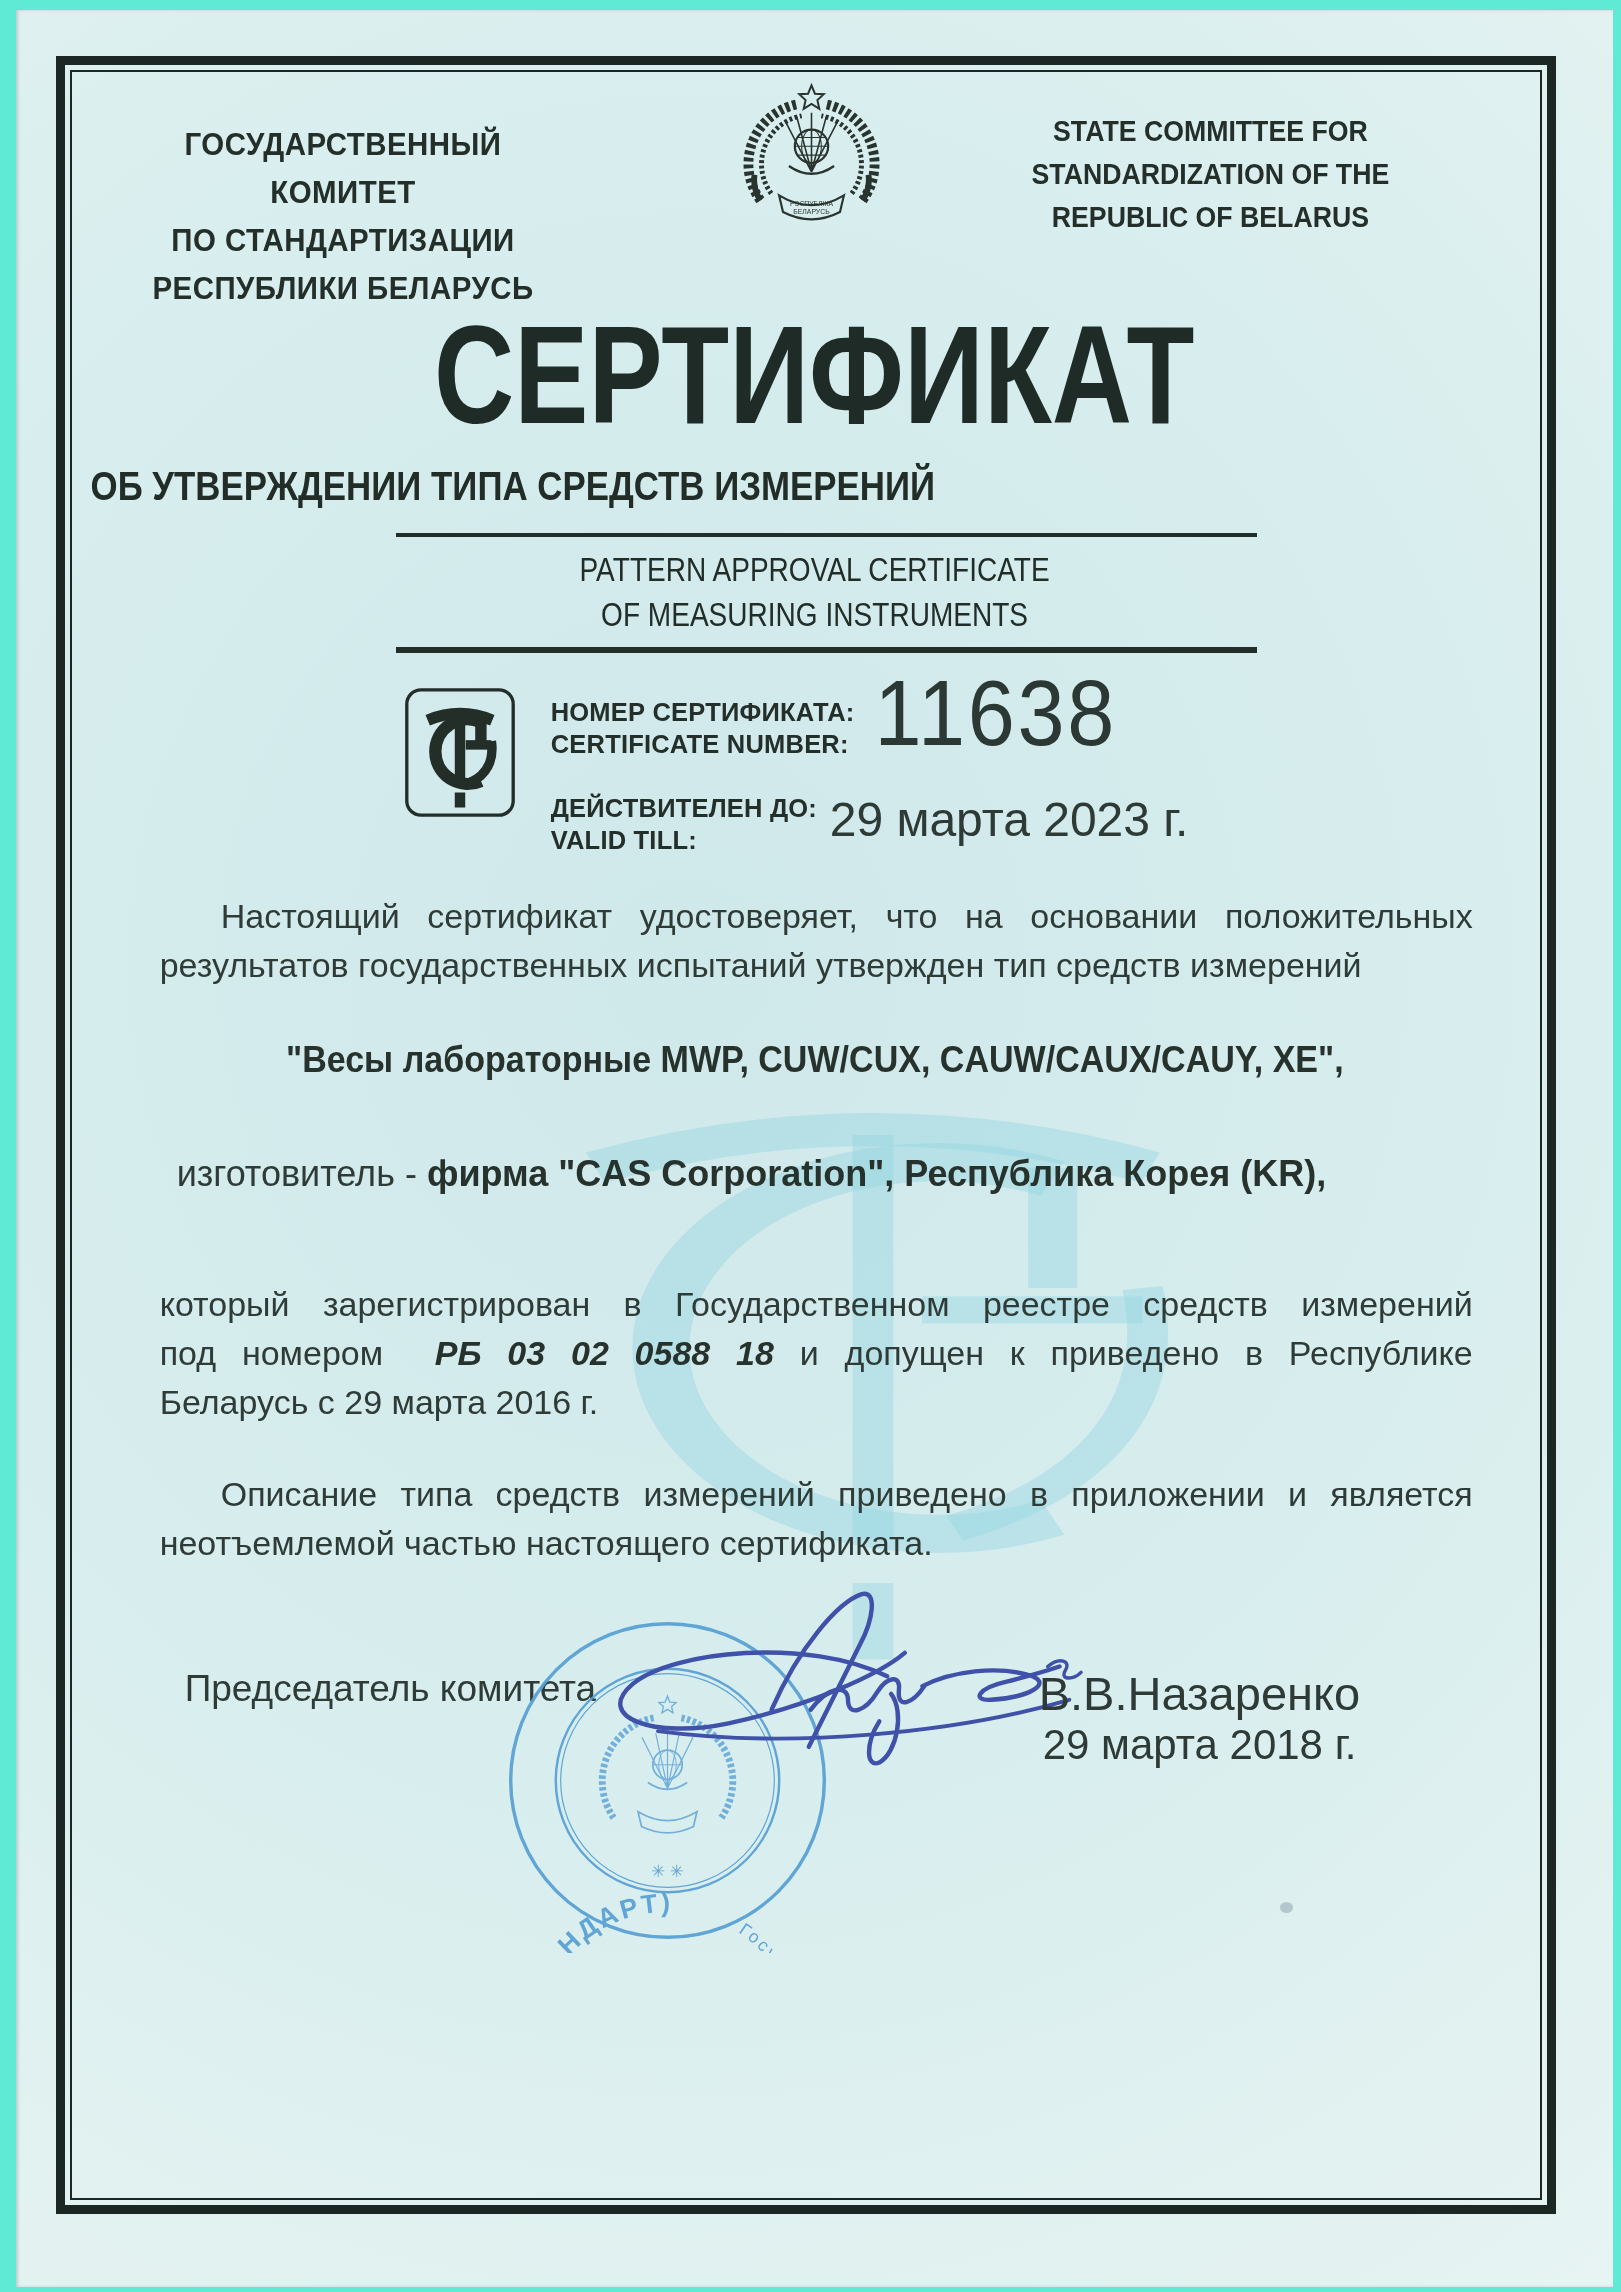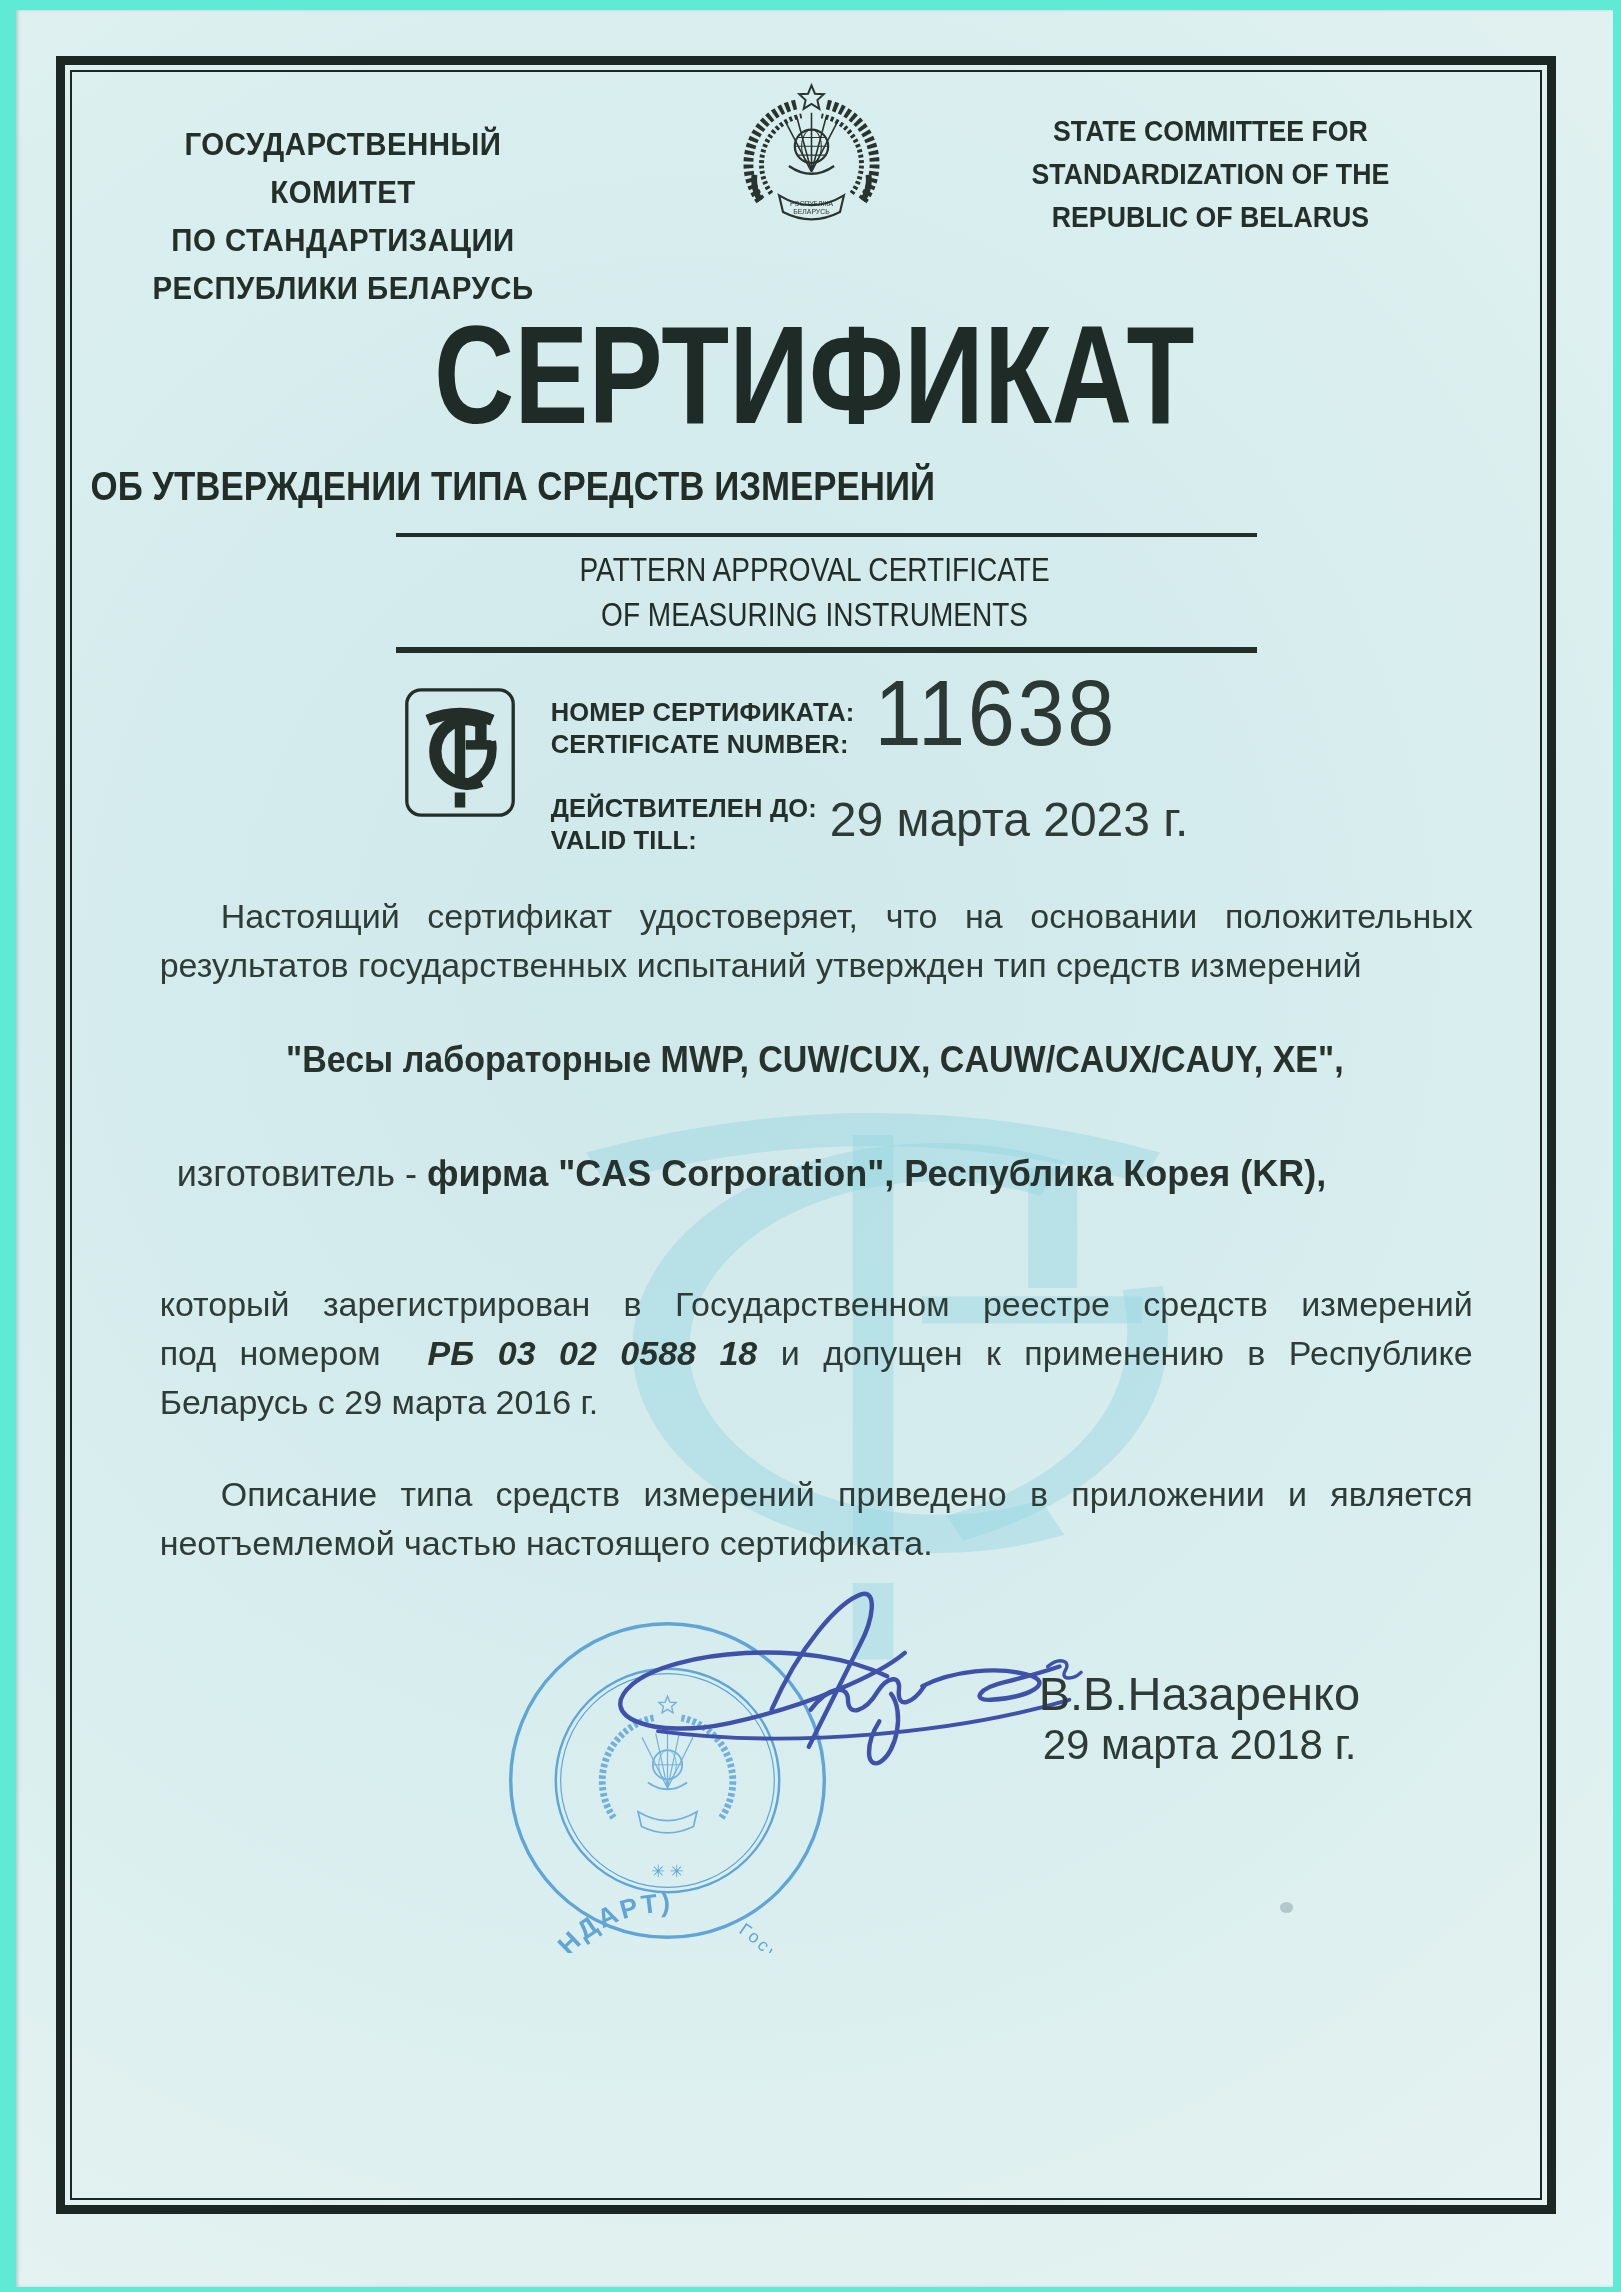--- a/index.html
+++ b/index.html
@@ -164,29 +164,30 @@
     <div class="abs device-line">
       <span class="cond92">"Весы лабораторные MWP, CUW/CUX, CAUW/CAUX/CAUY, XE",</span>
     </div>
 
     <div class="abs manufacturer">
       <span>изготовитель - </span><b>фирма "CAS Corporation", Республика Корея (KR),</b>
     </div>
 
     <div class="abs body-par p3">
       <div class="jline">который зарегистрирован в Государственном реестре средств измерений</div>
-      <div class="jline"><span>под номером&nbsp; </span><b>РБ 03 02 0588 18</b><span> и допущен к применению в Республике</span></div>
+      <div class="jline"><span>под номером&nbsp; </span><b>РБ 03 02 0588 18</b><span> и допущен к приведено в Республике</span></div>
       <div>Беларусь с 29 марта 2016 г.</div>
     </div>
 
     <div class="abs body-par p4">
       <div class="jline indent">Описание типа средств измерений приведено в приложении и является</div>
       <div>неотъемлемой частью настоящего сертификата.</div>
     </div>
 
+    <div class="abs sig-role">Председатель комитета</div>
 
     <svg class="abs stamp-svg" viewBox="-176 -176 352 352">
       <defs>
         <path id="ringOuter" d="M 0,134 a 134,134 0 1 1 -0.01,0"></path>
         <path id="ringInner" d="M 0,92 a 92,92 0 1 1 -0.01,0"></path>
       </defs>
       <g fill="none" stroke="#569fd3">
         <circle r="160" stroke-width="3.5"></circle>
         <circle r="114" stroke-width="2.5"></circle>
         <circle r="109" stroke-width="1.2"></circle>

